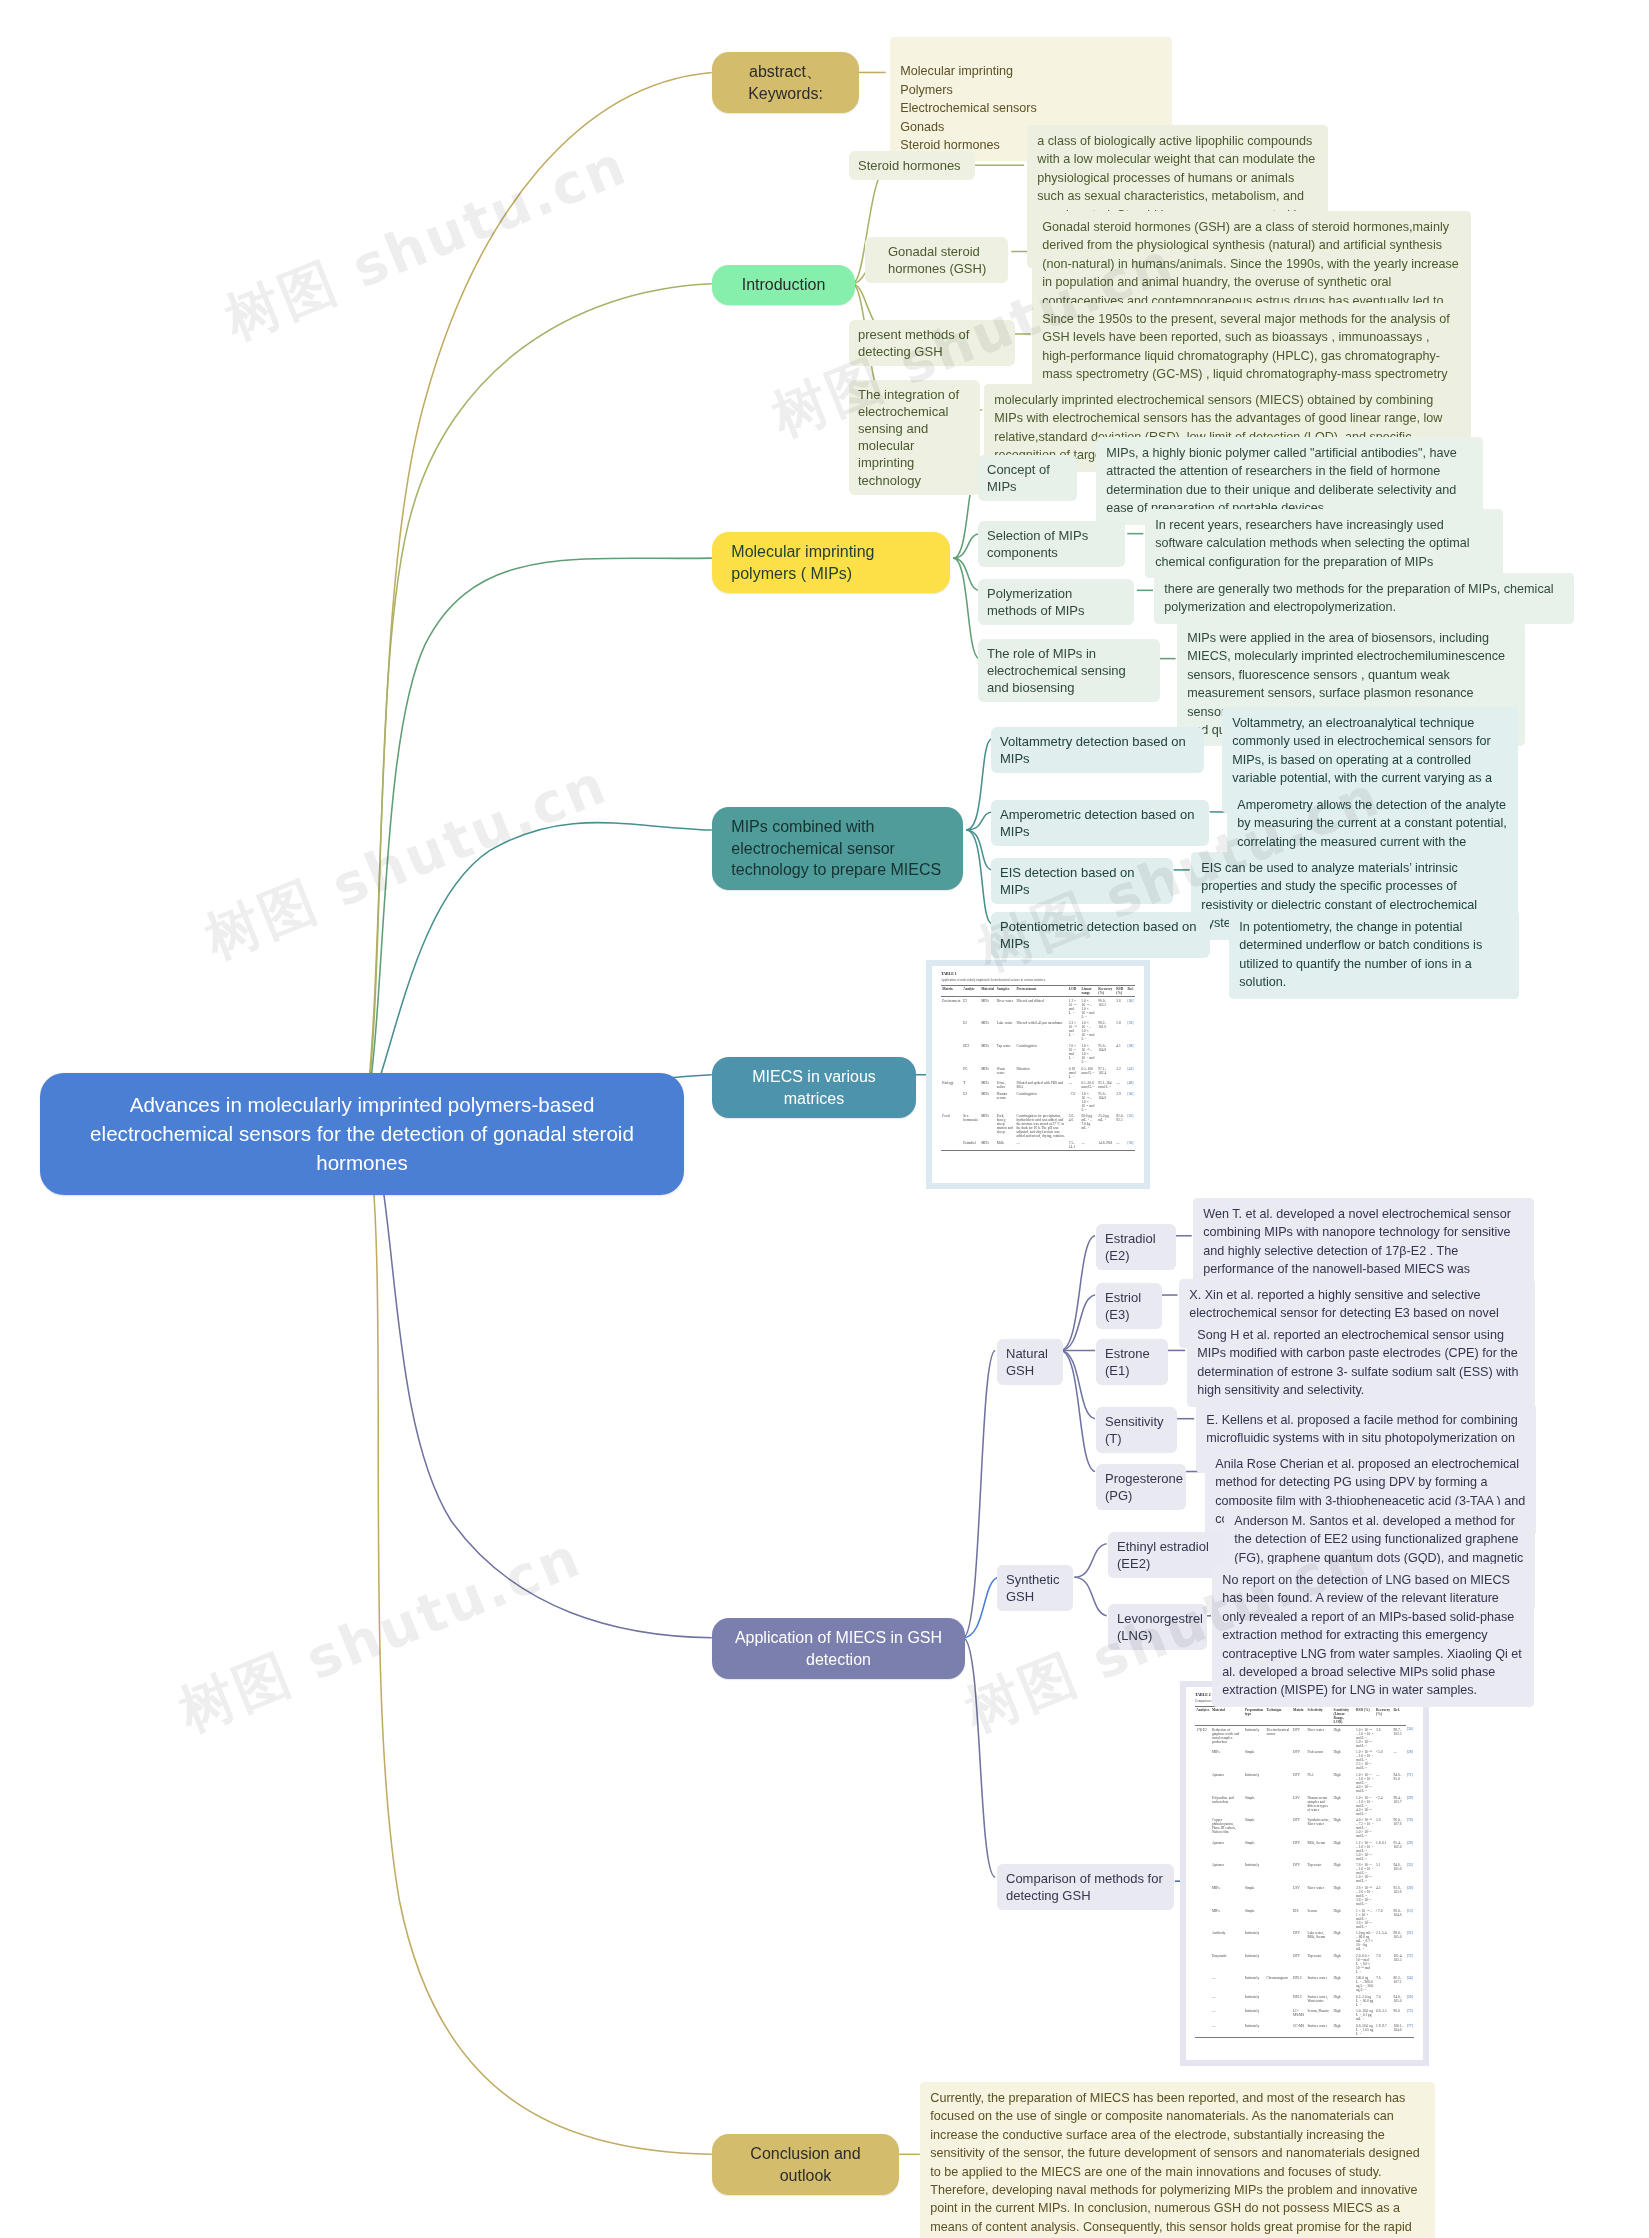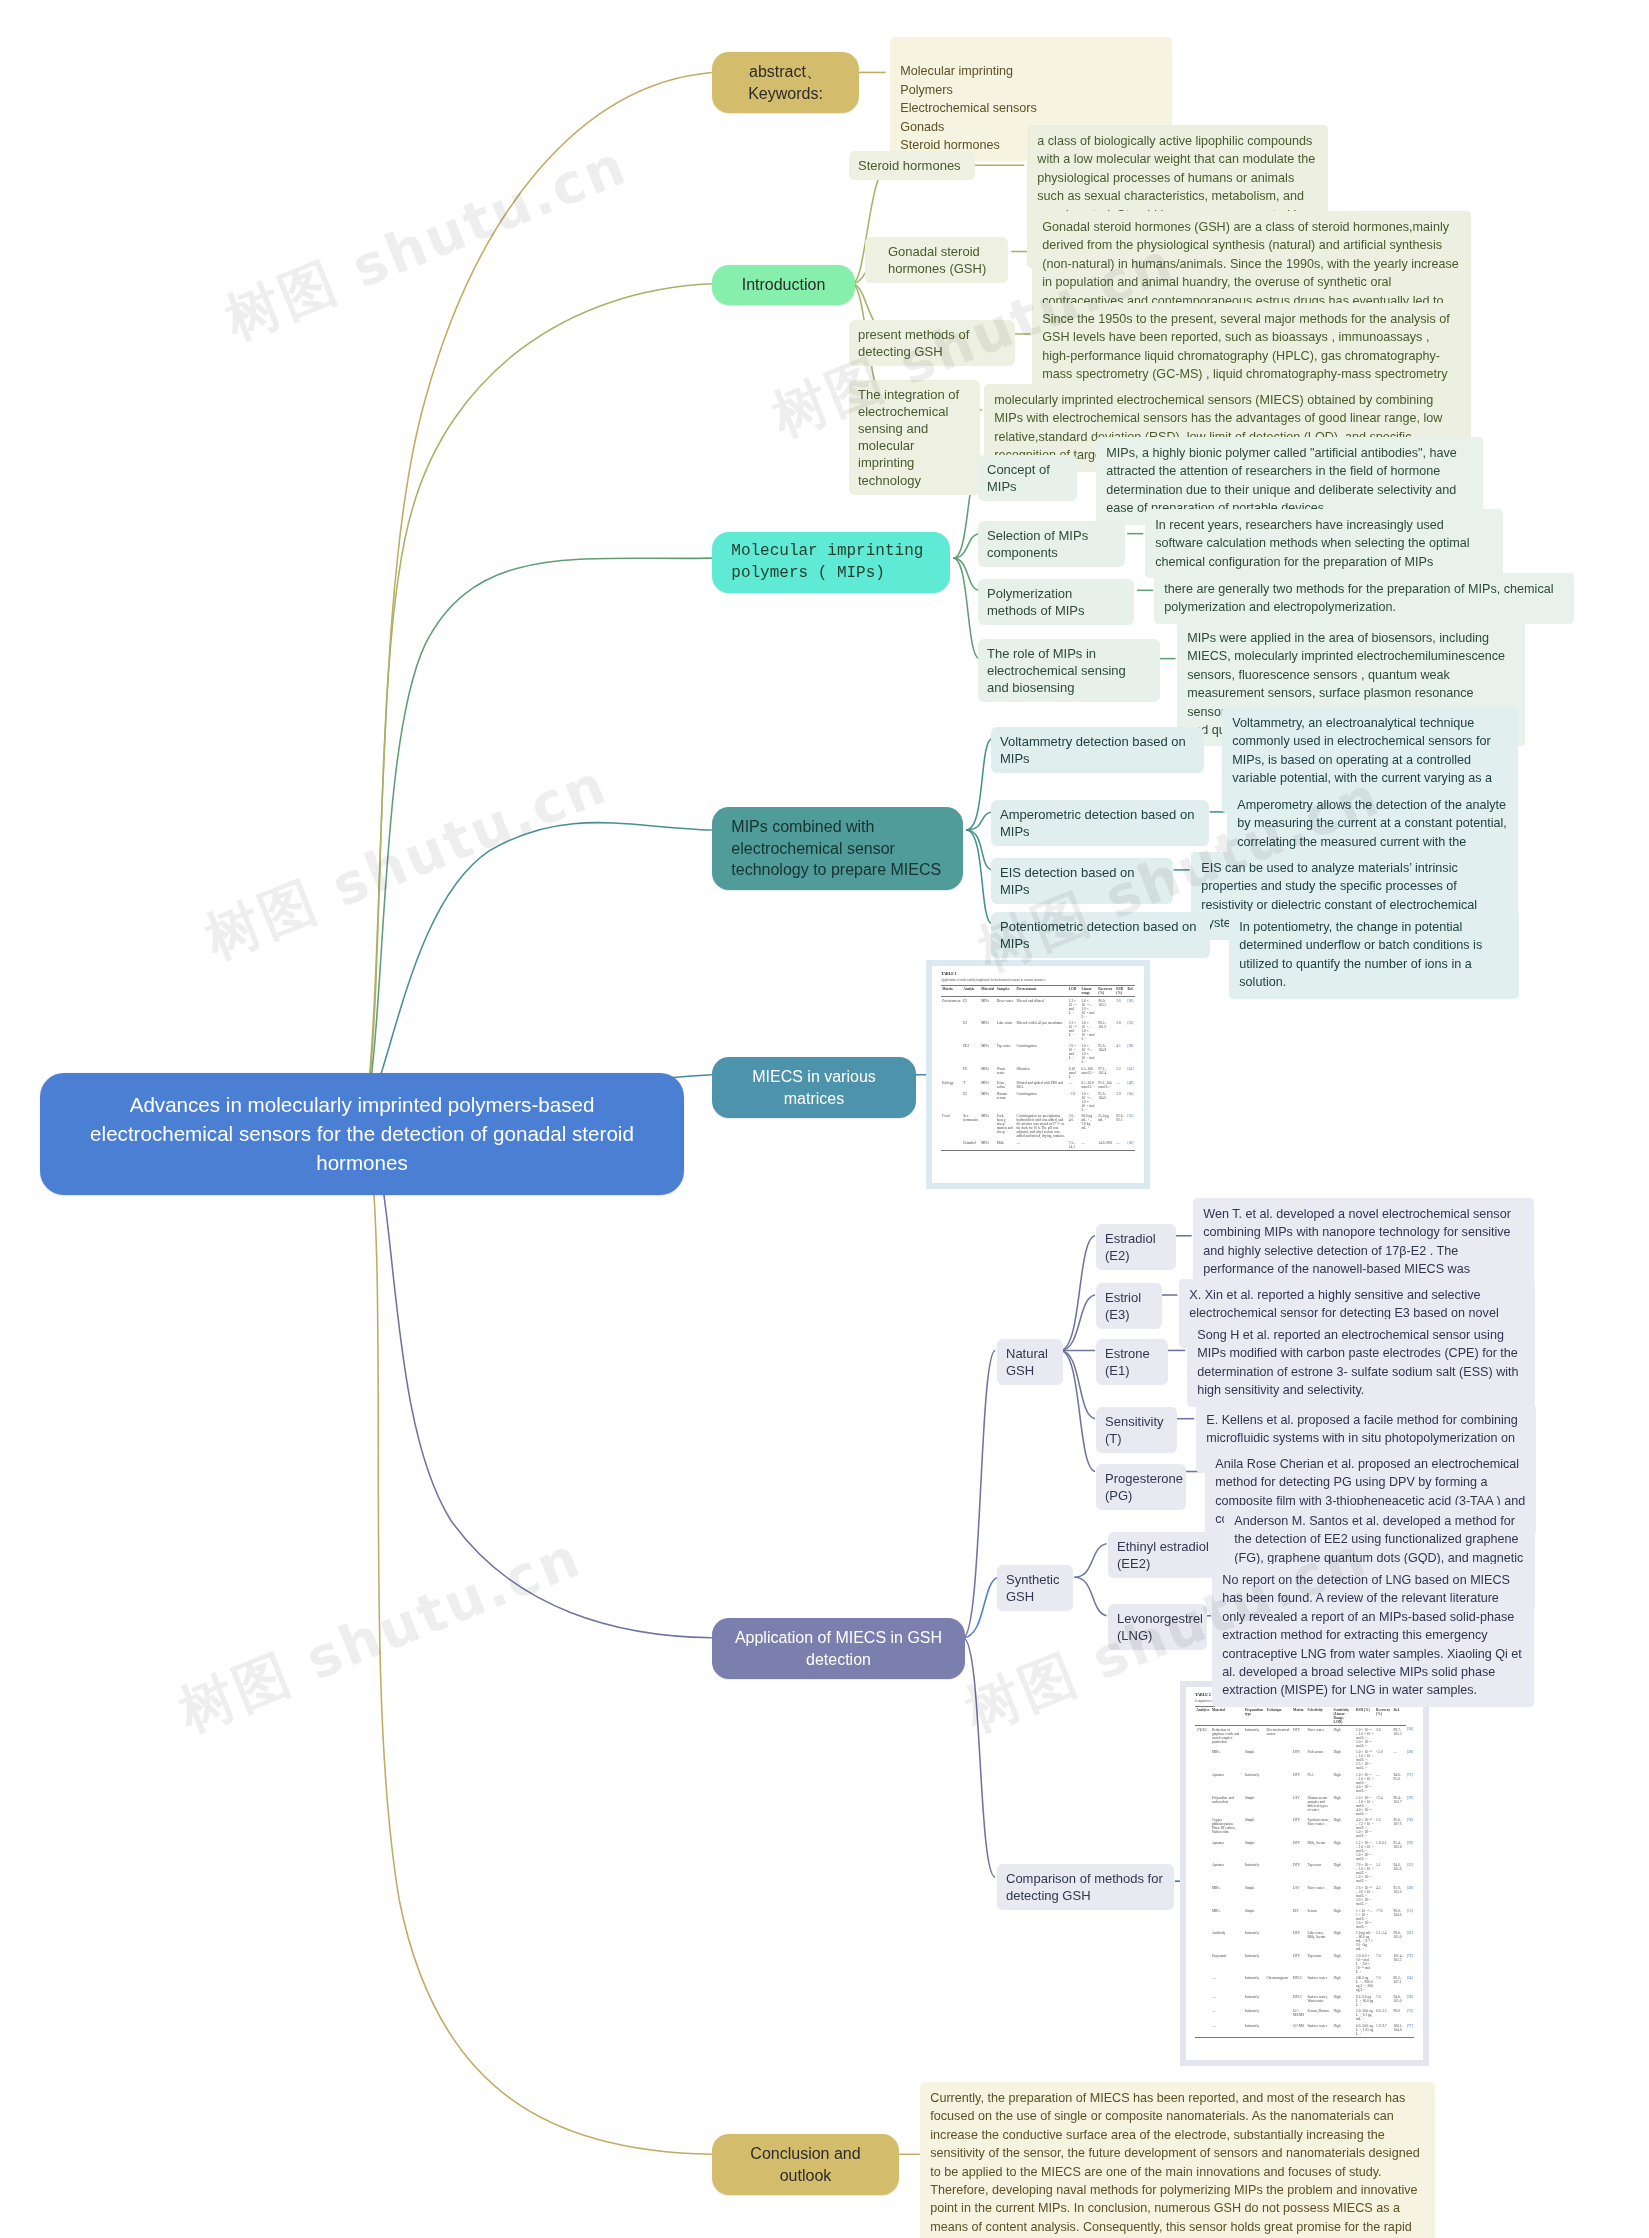--- a/index.html
+++ b/index.html
@@ -50,21 +50,21 @@
     border-radius:17px;
     padding:9px 19.3px;
     color:#2b2b2b;
     font-size:16px;
     line-height:1.35;
     text-align:center;
     box-shadow:0 0.6px 1.3px rgba(0,0,0,0.10);
   }
   .l1.khaki{background:#d3bd6c;}
   .l1.olive{background:#86efac;}
-  .l1.green{background:#5eead4;color:#23402f;font-family:Liberation Mono, monospace;}
+  .l1.green{background:#fde047;color:#23402f;}
   .l1.teal{background:#4f9c9b;color:#17312f;}
   .l1.steel{background:#4e93ac;color:#ffffff;}
   .l1.indigo{background:#7b7fae;color:#ffffff;}
 
   .l2{
     border-radius:5.8px;
     padding:5.8px 9px;
     font-size:13px;
     line-height:1.32;
   }

